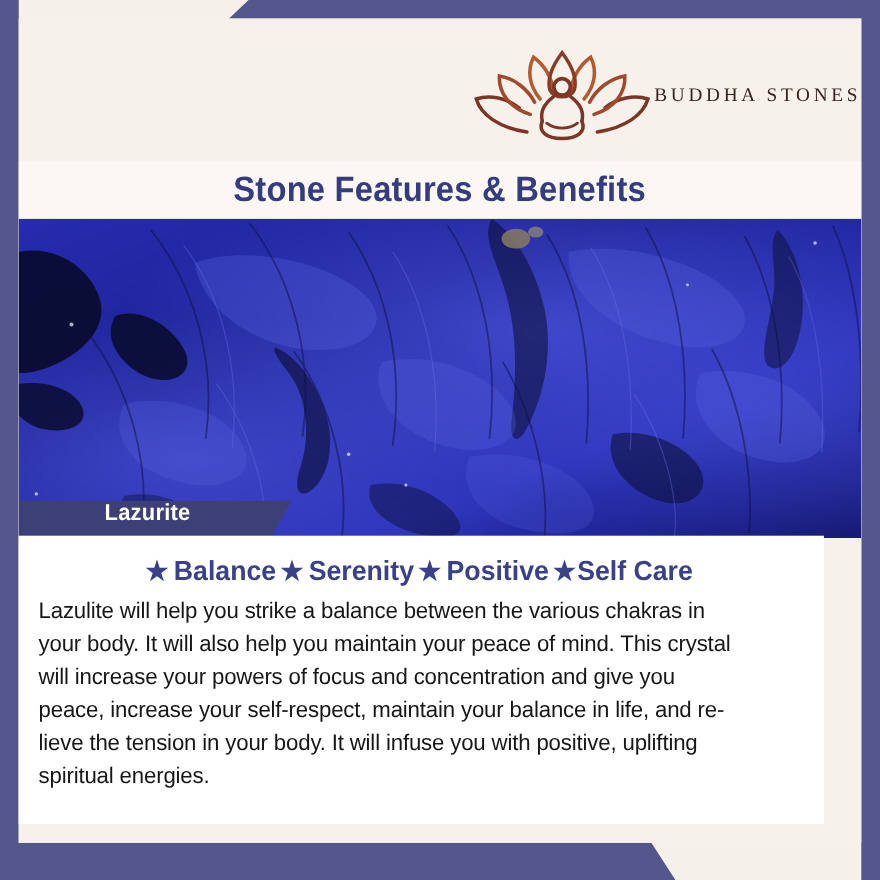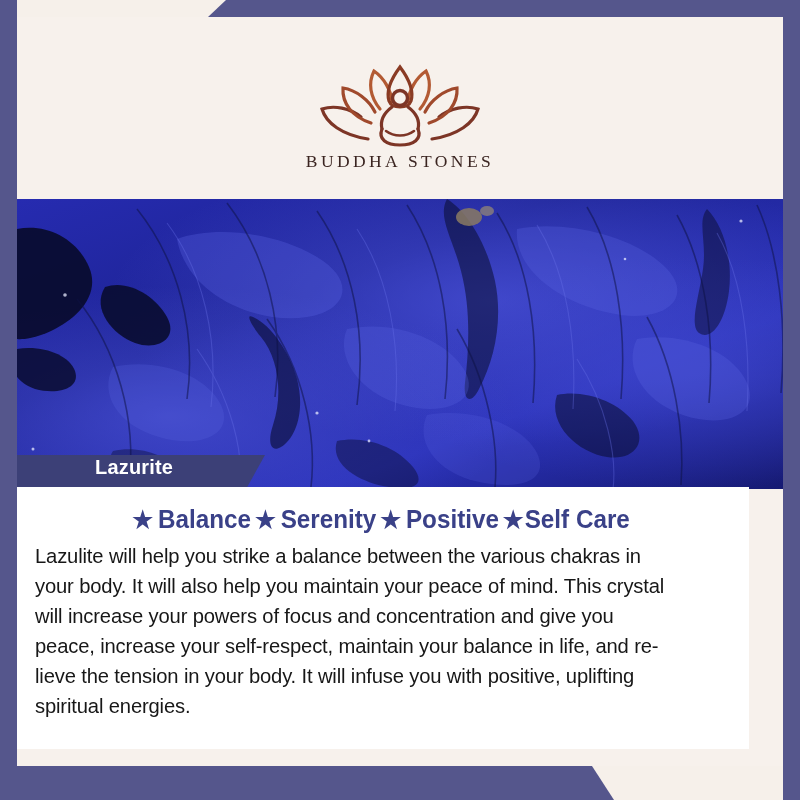--- a/index.html
+++ b/index.html
@@ -55,25 +55,23 @@
     height: 749px;
     background: #f7f1ec;
     overflow: hidden;
   }
 
   
   .logo-block {
     position: relative;
     height: 129px;
     display: flex;
-    flex-direction: column;
     align-items: center;
-    justify-content: flex-start;
+    justify-content: flex-end;
     padding-top: 8px;
-    margin-top: 36px;
   }
   .logo-mark { width: 168px; height: 88px; display: block; }
   .logo-word {
     margin-top: 2px;
     font-family: "Liberation Serif", serif;
     font-size: 17.5px;
     letter-spacing: 3.4px;
     color: #3a2420;
     font-weight: 400;
   }
@@ -200,20 +198,23 @@
             <path d="M92 46 C100 52 104 60 102 68" stroke="#7d3526"></path>
 
             <path d="M66 68 C62 78 70 84 84 84 C98 84 106 78 102 68" stroke="#7d3526"></path>
             <path d="M70 70 C78 76 90 76 98 70" stroke="#7d3526" stroke-width="2.6"></path>
           </g>
         </svg>
       </span>
       <div class="logo-word">BUDDHA STONES</div>
     </div>
 
+    <div class="title-banner">
+      <div class="title-text">Stone Features &amp; Benefits</div>
+    </div>
 
     <div class="photo">
       <svg viewBox="0 0 766 290" preserveAspectRatio="none" xmlns="http://www.w3.org/2000/svg">
         <defs>
           <linearGradient id="base" x1="0" y1="0" x2="1" y2="1">
             <stop offset="0%" stop-color="#262bb0"></stop>
             <stop offset="35%" stop-color="#1d2394"></stop>
             <stop offset="70%" stop-color="#2a31b8"></stop>
             <stop offset="100%" stop-color="#161a72"></stop>
           </linearGradient>

